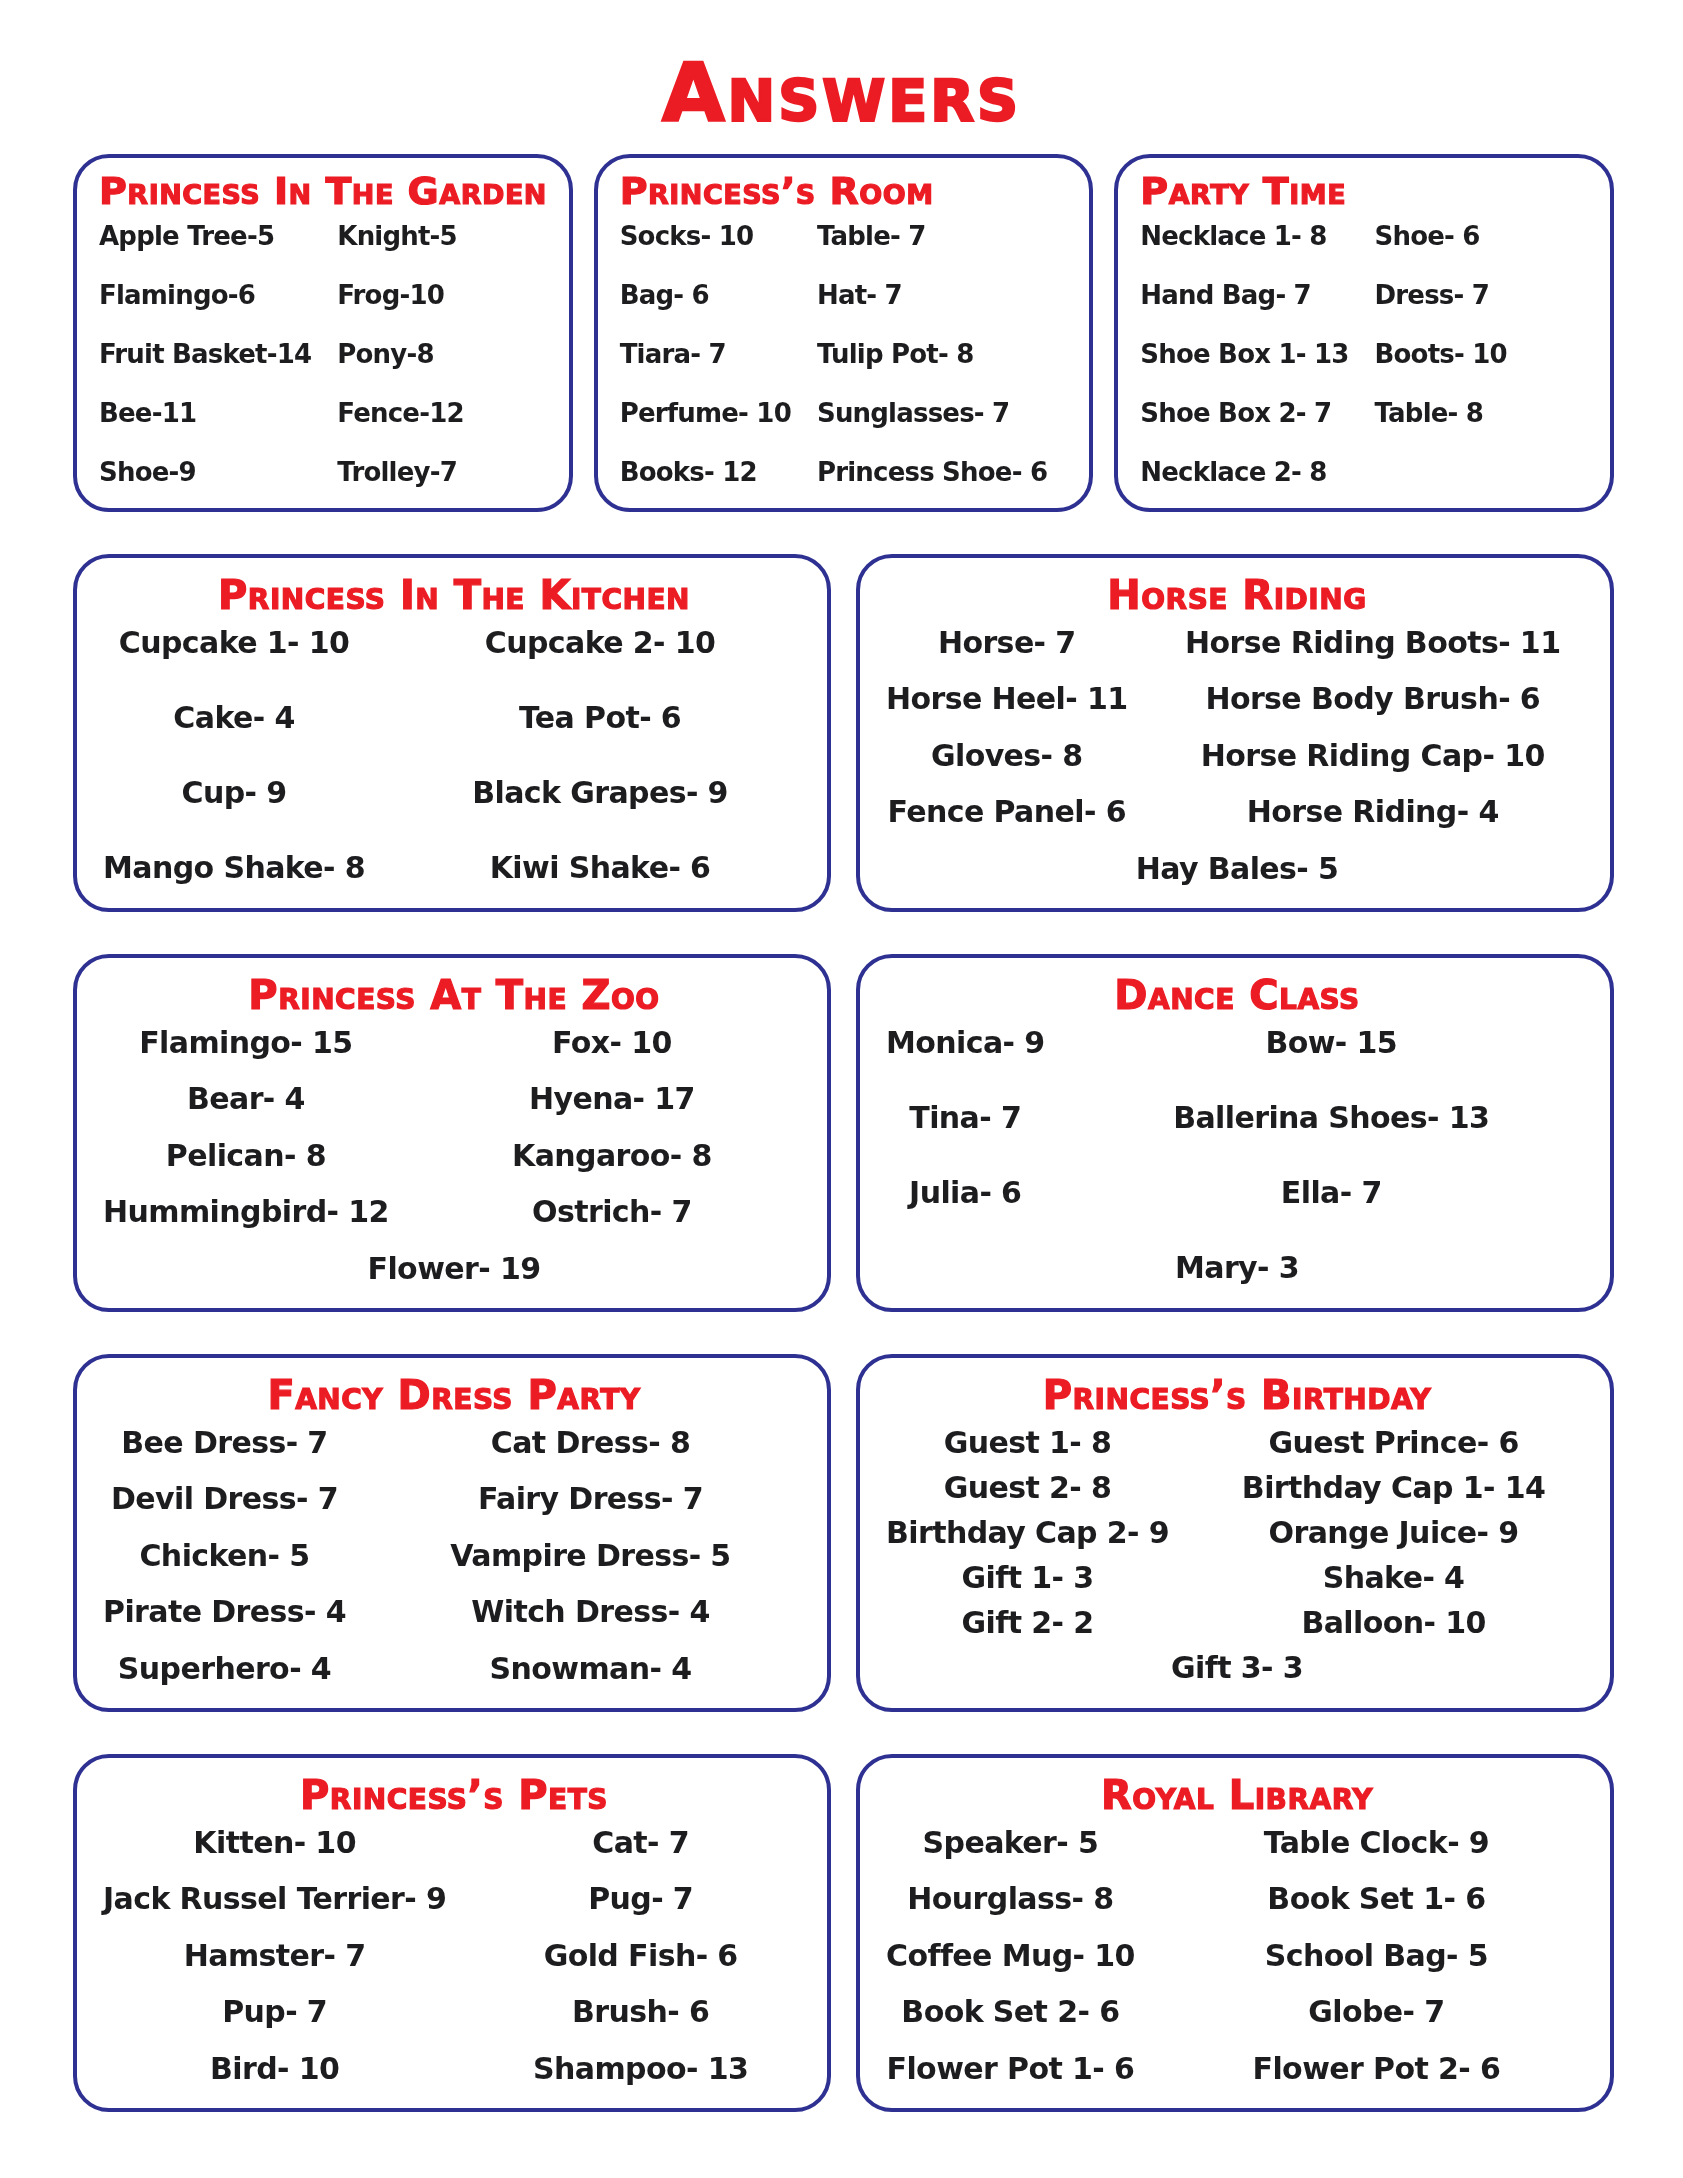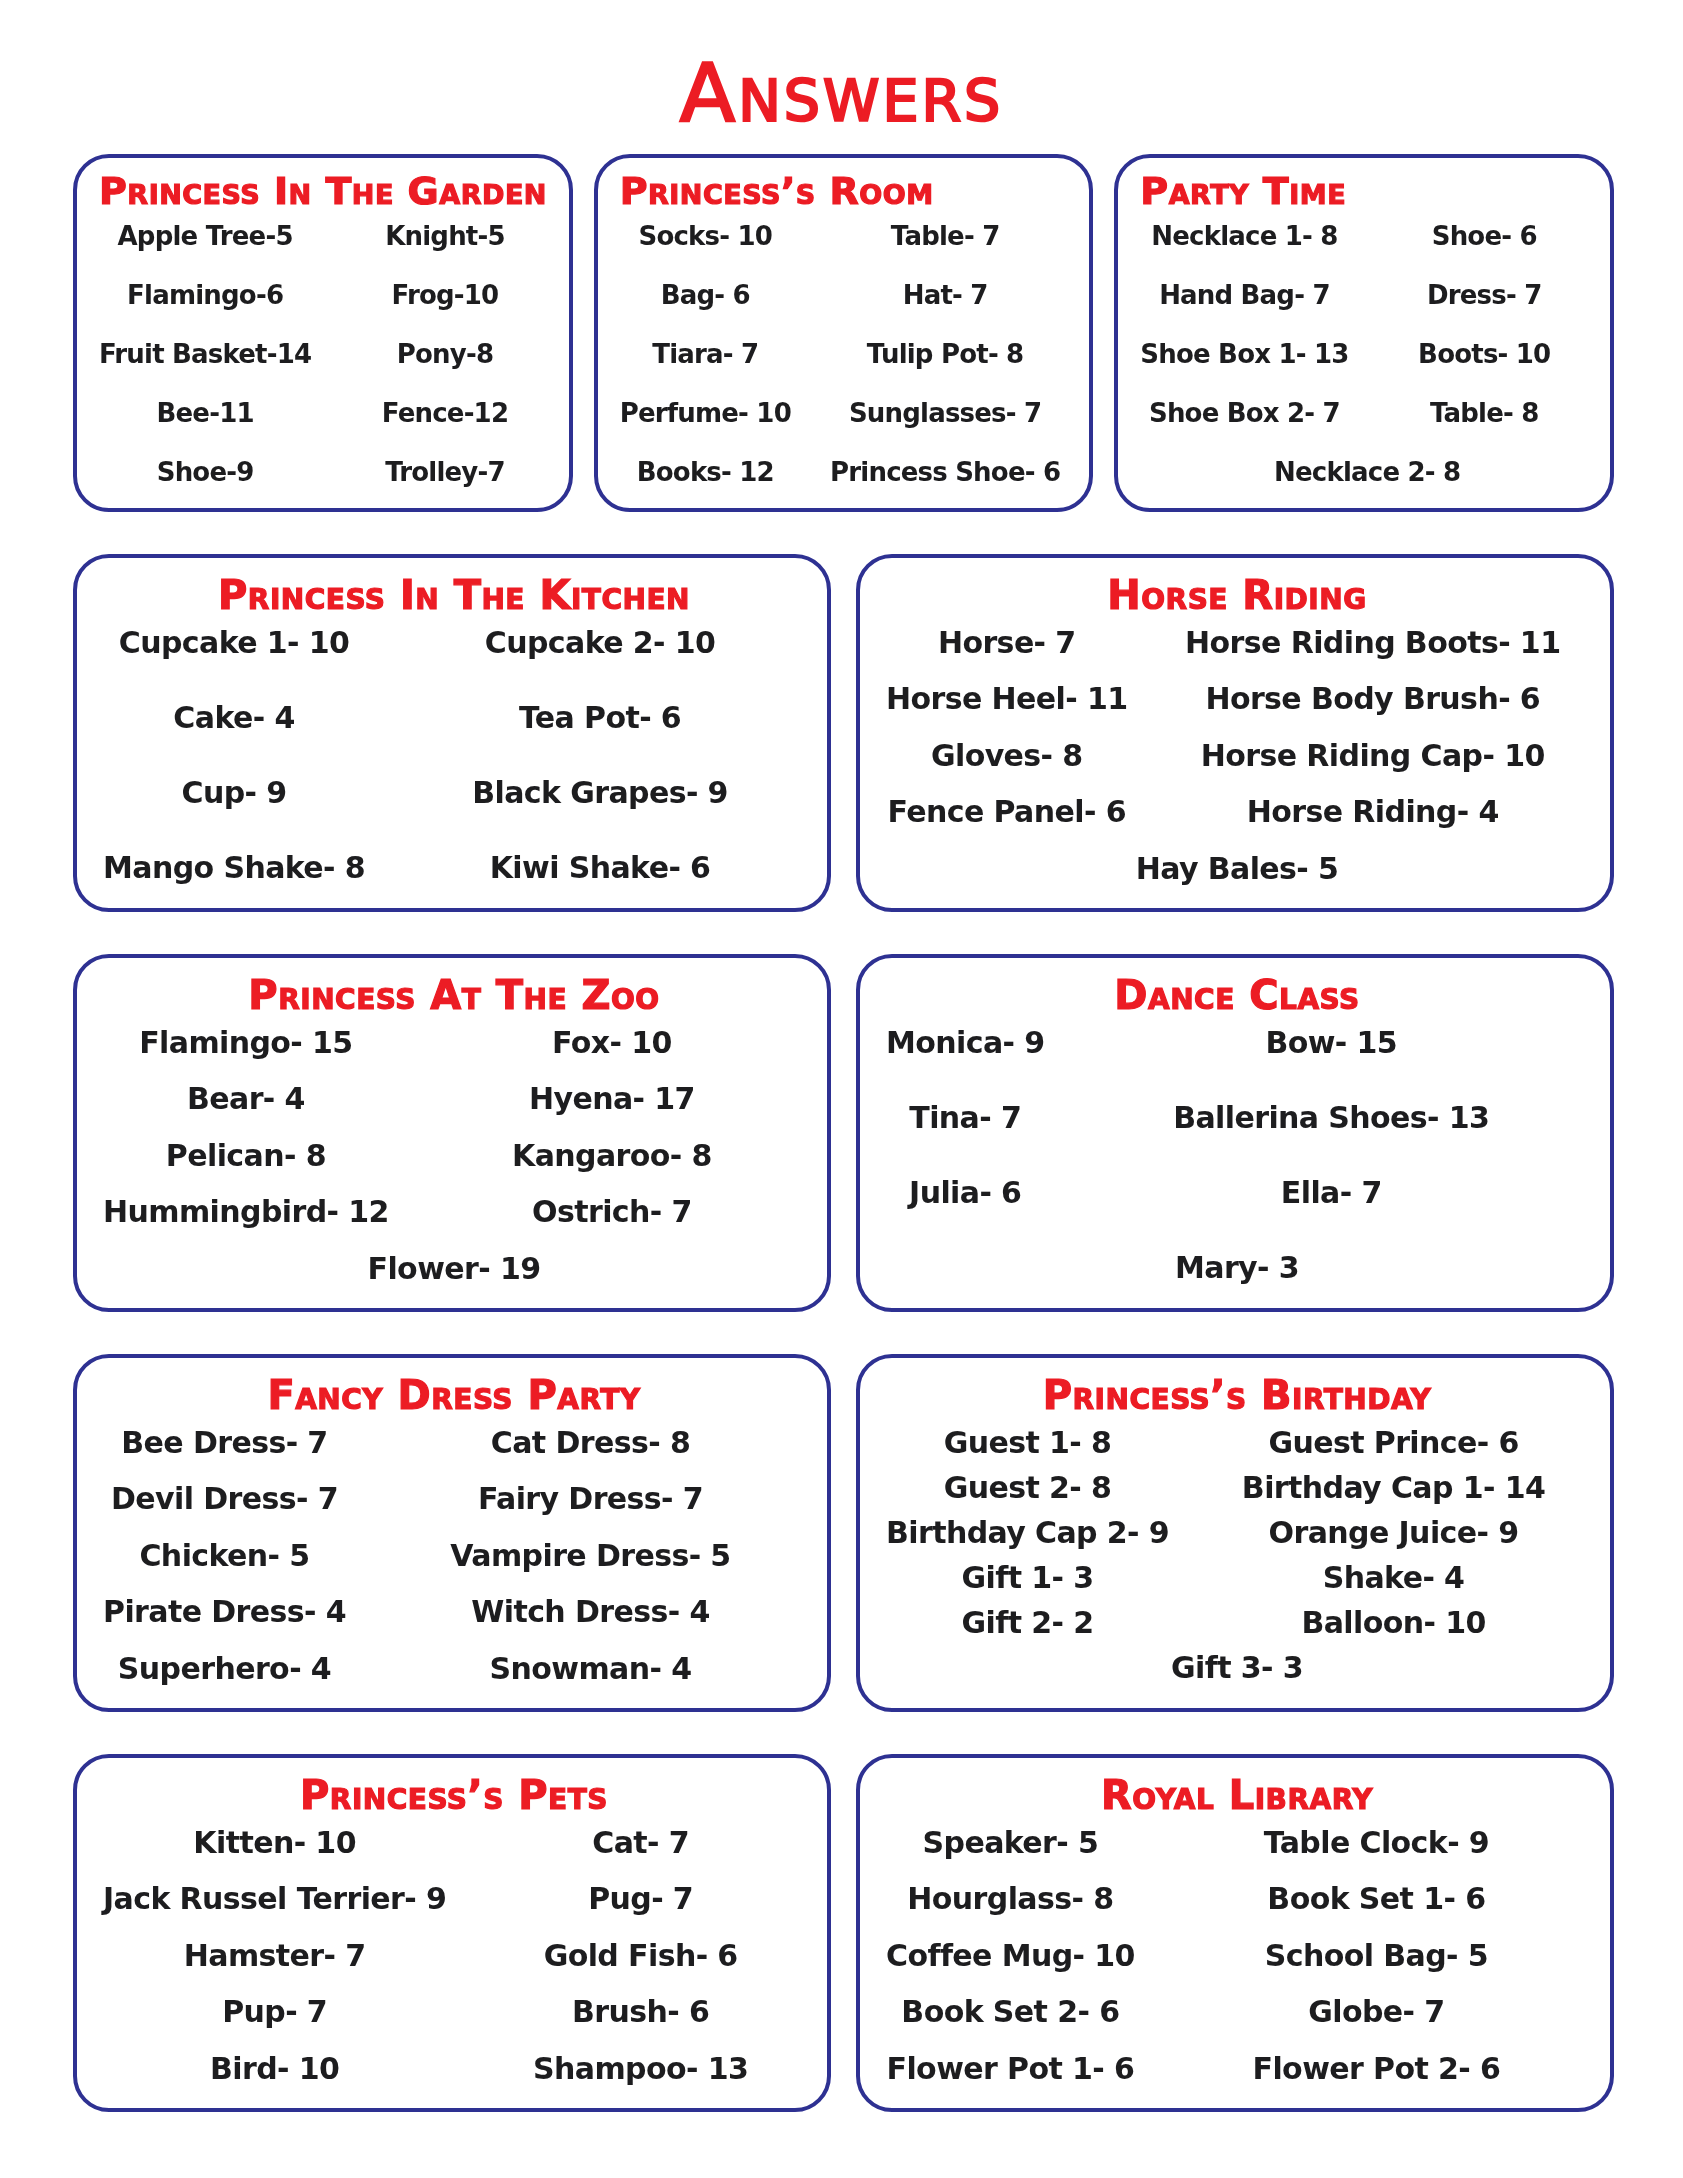--- a/index.html
+++ b/index.html
@@ -13,21 +13,21 @@
     width:1683px;height:2178px;
     font-family:"DejaVu Sans","Liberation Sans",sans-serif;
     overflow:hidden;
   }
   .page{position:relative;width:1683px;height:2178px;background:#fff;}
   .page-title{
     margin:53px 0 8px 0;
     text-align:center;
     font-size:81px;
     line-height:1;
-    font-weight:400;
+    font-weight:700;
     color:var(--red);
     -webkit-text-stroke:2.5px var(--red);
     letter-spacing:3px;
     font-variant:small-caps;
   }
   .content{
     margin:20px 69px 0 73px;
     display:flex;
     flex-direction:column;
     gap:42px;
@@ -70,21 +70,21 @@
     color:var(--ink);
     font-weight:700;
     font-size:30px;
     line-height:1.15;
     letter-spacing:-0.6px;
     white-space:nowrap;
   }
   .entry.span2{grid-column:1 / -1;}
   .cols-3 .box{padding:14px 16px 20px 22px;}
   .cols-3 .box-title{font-size:38px;}
-  .cols-3 .entries{column-gap:26px;text-align:center;}
+  .cols-3 .entries{column-gap:26px;}
   .cols-3 .entry{font-size:26px;letter-spacing:-0.8px;}
 </style>
 </head>
 <body>
 
 <div class="page">
   <h1 class="page-title">Answers</h1>
   <div class="content">
     <div class="page-row cols-3">
   <div class="box">

